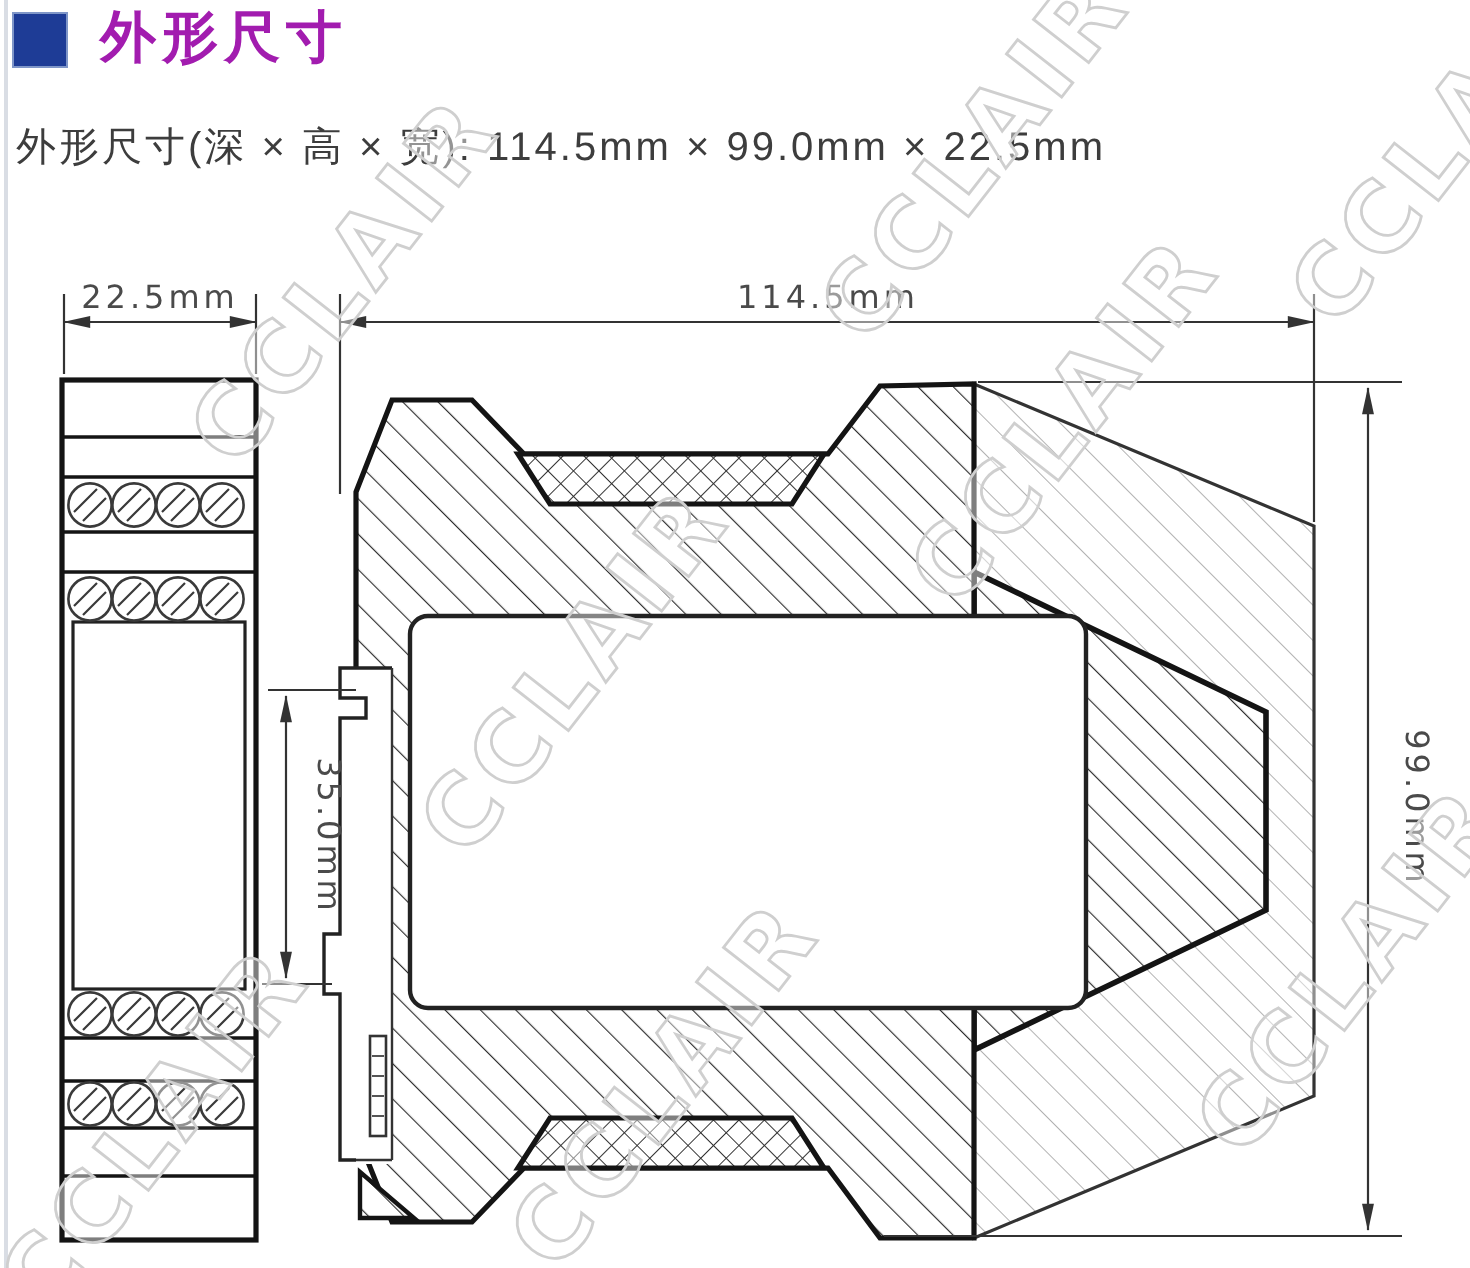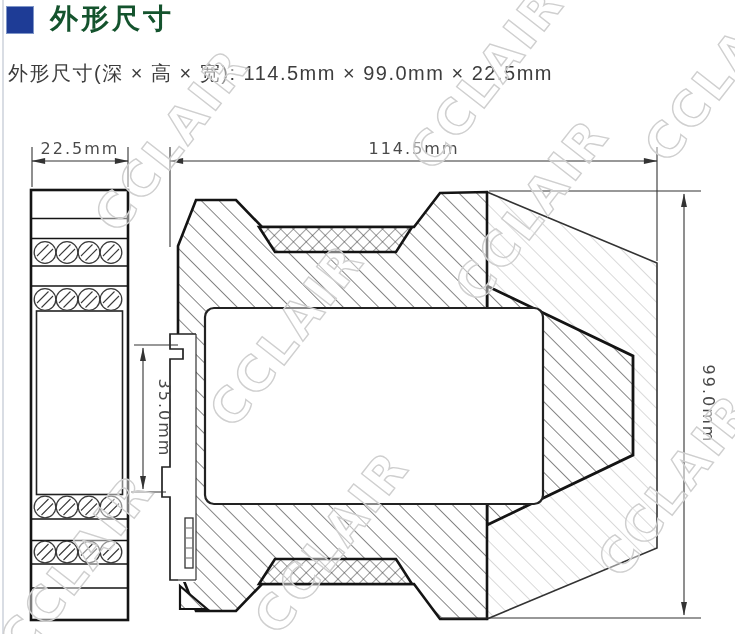--- a/index.html
+++ b/index.html
@@ -7,21 +7,21 @@
     position:relative;width:735px;height:634px;background:#ffffff;overflow:hidden;
     font-family:"Liberation Sans","DejaVu Sans",sans-serif;
   }
   .edge-line{position:absolute;left:2px;top:0;bottom:0;width:2px;background:#d9dde4;}
   .header{position:absolute;left:0;top:0;height:38px;display:flex;align-items:center;}
   .accent-square{
     display:inline-block;width:26px;height:26px;margin-left:6px;margin-top:2px;
     background:#1e3c96;border:1px solid #7f96c8;
   }
   .title{
-    margin:0 0 0 16px;font-size:28px;font-weight:bold;color:#14532d;letter-spacing:3px;
+    margin:0 0 0 16px;font-size:28px;font-weight:bold;color:#a21caf;letter-spacing:3px;
   }
   .spec{
     position:absolute;left:8px;top:60px;margin:0;font-size:20px;color:#3d3d3d;
     letter-spacing:1.5px;white-space:nowrap;font-weight:400;
   }
   svg.drawing{position:absolute;left:0;top:0;}
   .dim-text{fill:#4a4a4a;font-family:"DejaVu Sans","Liberation Sans",sans-serif;
     font-size:16px;letter-spacing:2px;}
   .wm{fill:rgba(255,255,255,0.45);stroke:#cfcfcf;stroke-width:1.4px;
     font-family:"DejaVu Sans",sans-serif;font-size:48px;font-weight:bold;letter-spacing:4px;}

